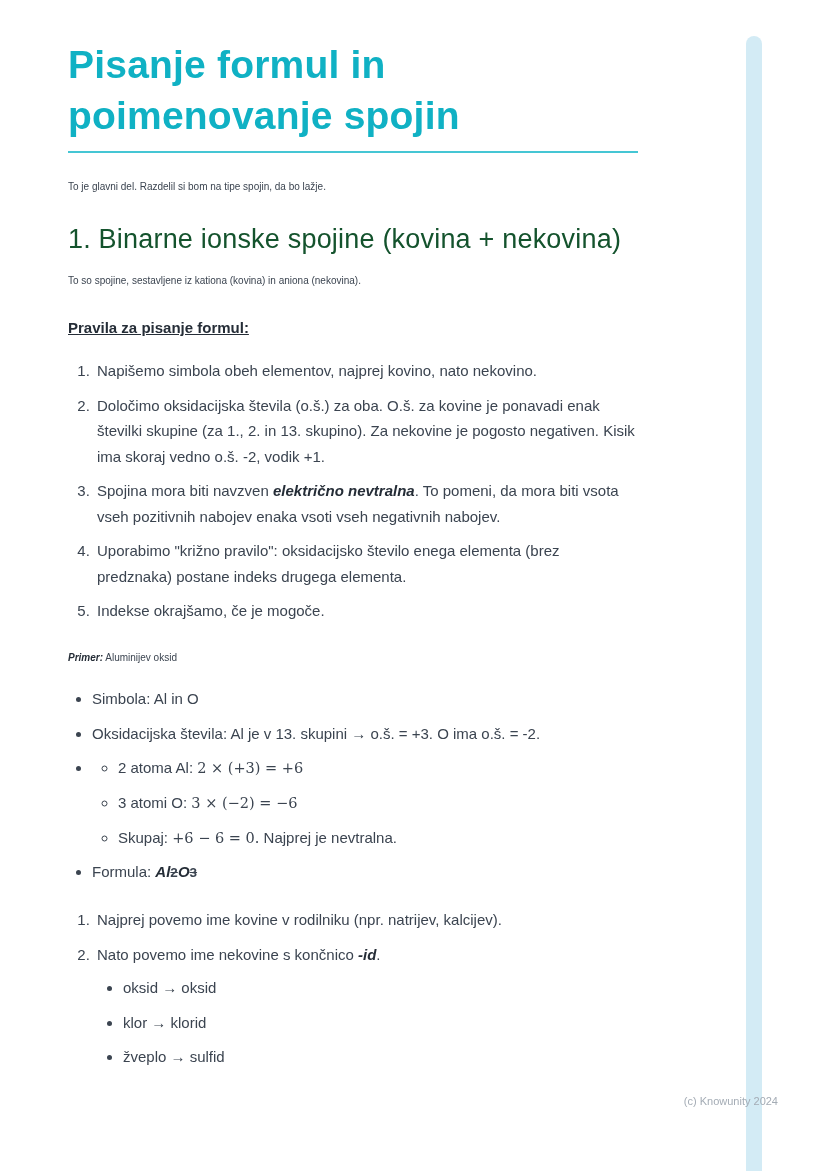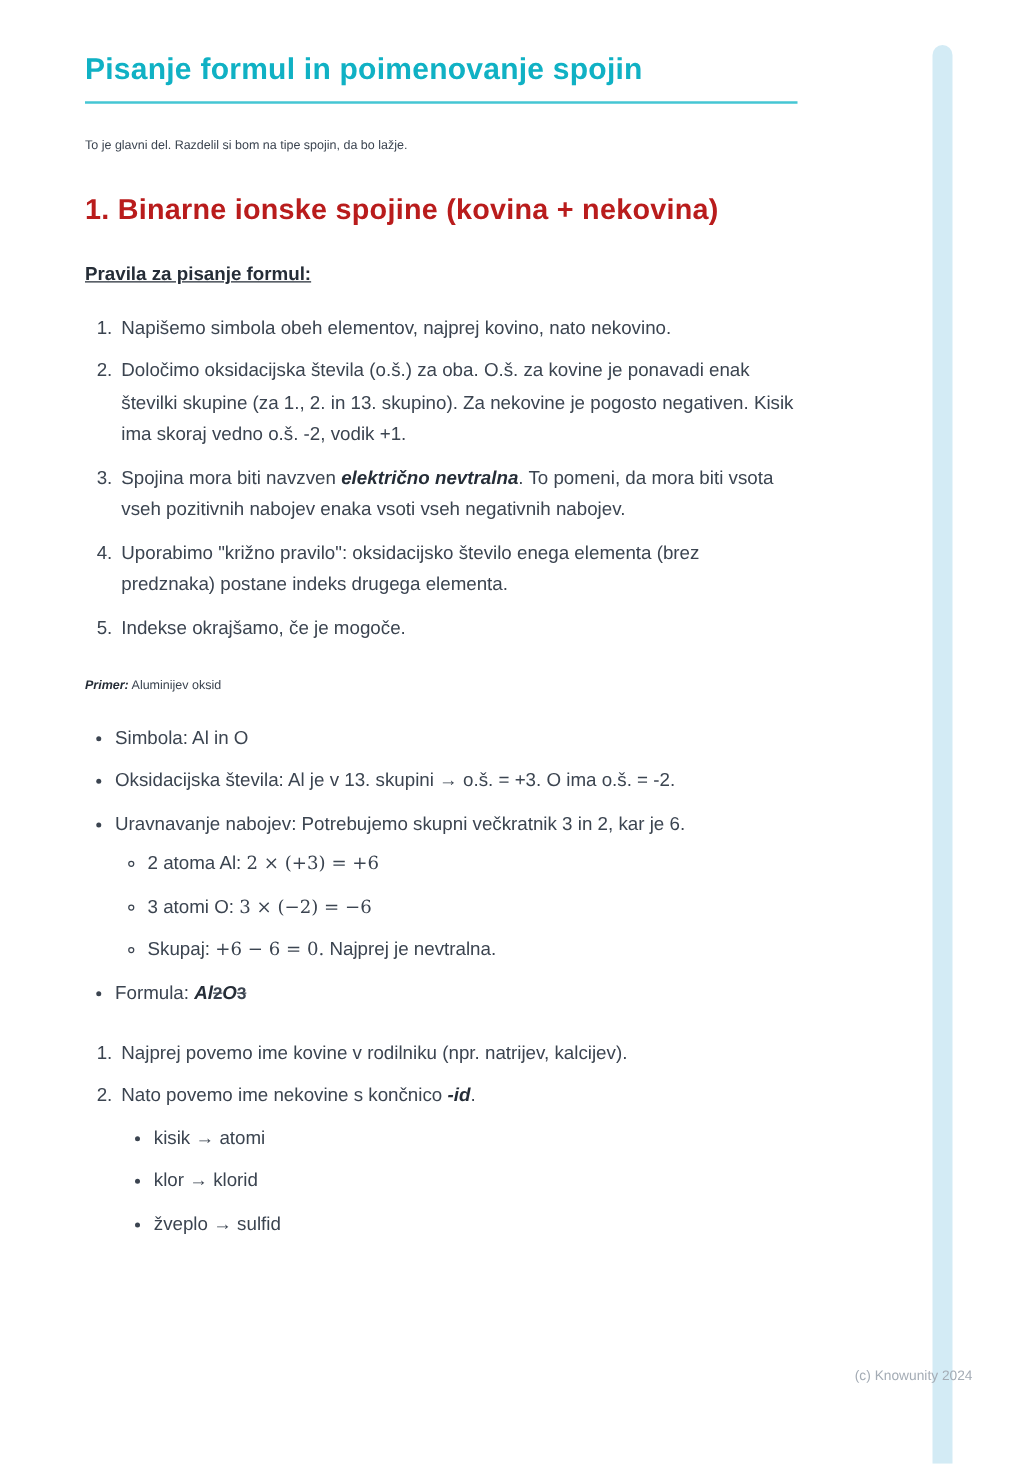--- a/index.html
+++ b/index.html
@@ -12,41 +12,41 @@
     position: relative;
     overflow: hidden;
   }
   .content {
     position: absolute;
     left: 68px; top: 0;
     width: 570px;
   }
   h1.title {
     margin: 40px 0 0 0;
-    font-size: 24px;
+    font-size: 39px;
     line-height: 1.3;
     font-weight: 700;
     color: #10b1c4;
     letter-spacing: 0.2px;
   }
   .divider {
     margin-top: 10px;
     border-top: 2px solid #45c6d4;
     width: 100%;
   }
   p.body-text {
     margin: 26px 0 0 0;
     font-size: 10px;
     line-height: 1.65;
   }
   h2.section-heading {
     margin: 28px 0 0 0;
-    font-size: 23px;
-    font-weight: 700;
-    color: #b91c1c;
+    font-size: 27px;
+    font-weight: 400;
+    color: #14532d;
     letter-spacing: 0.2px;
   }
   p.lead { margin-top: 18px; }
   p.bold-label {
     margin: 30px 0 0 0;
     font-size: 15px;
     font-weight: 700;
     color: #252d37;
     text-decoration: underline;
   }
@@ -116,20 +116,21 @@
 
 <div class="content">
 
   <h1 class="title">Pisanje formul in poimenovanje spojin</h1>
   <div class="divider"></div>
 
   <p class="body-text">To je glavni del. Razdelil si bom na tipe spojin, da bo lažje.</p>
 
   <h2 class="section-heading">1. Binarne ionske spojine (kovina + nekovina)</h2>
 
+  <p class="body-text lead">To so spojine, sestavljene iz kationa (kovina) in aniona (nekovina).</p>
 
   <p class="bold-label">Pravila za pisanje formul:</p>
 
   <ol class="num-list">
     <li>
       <span>Napišemo simbola obeh elementov, najprej kovino, nato nekovino.</span>
     </li>
     <li>
       <span>Določimo oksidacijska števila (o.š.) za oba. O.š. za kovine je ponavadi enak številki skupine (za 1., 2. in 13. skupino). Za nekovine je pogosto negativen. Kisik ima skoraj vedno o.š. -2, vodik +1.</span>
     </li>
@@ -147,21 +148,20 @@
   <p class="body-text"><strong>Primer:</strong><span> Aluminijev oksid</span></p>
 
   <ul class="bullet-list">
     <li>
       <span>Simbola: Al in O</span>
     </li>
     <li>
       <span>Oksidacijska števila: Al je v 13. skupini → o.š. = +3. O ima o.š. = -2.</span>
     </li>
     <li>
-      <span>Uravnavanje nabojev: Potrebujemo skupni večkratnik 3 in 2, kar je 6.</span>
       <ul class="sub-list">
         <li>
           <span>2 atoma Al: </span><span class="math">2 × (+3) = +6</span>
         </li>
         <li>
           <span>3 atomi O: </span><span class="math">3 × (−2) = −6</span>
         </li>
         <li>
           <span>Skupaj: </span><span class="math">+6 − 6 = 0.</span><span> Najprej je nevtralna.</span>
         </li>
@@ -174,21 +174,21 @@
 
 
   <ol class="num-list">
     <li>
       <span>Najprej povemo ime kovine v rodilniku (npr. natrijev, kalcijev).</span>
     </li>
     <li>
       <span>Nato povemo ime nekovine s končnico </span><strong>-id</strong><span>.</span>
       <ul class="sub-list-solid">
         <li>
-          <span>kisik → atomi</span>
+          <span>oksid → oksid</span>
         </li>
         <li>
           <span>klor → klorid</span>
         </li>
         <li>
           <span>žveplo → sulfid</span>
         </li>
       </ul>
     </li>
   </ol>

